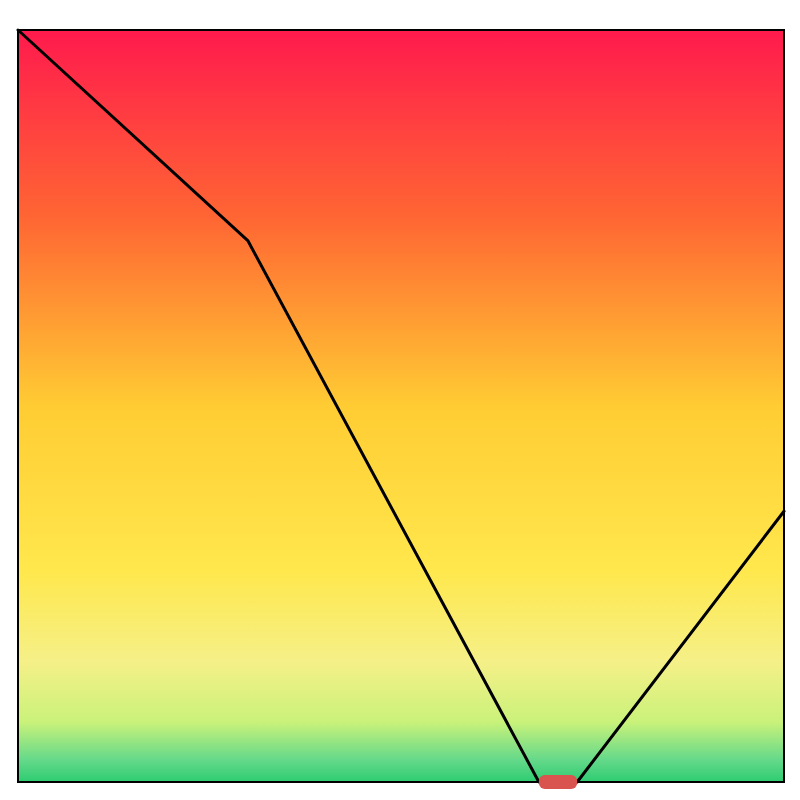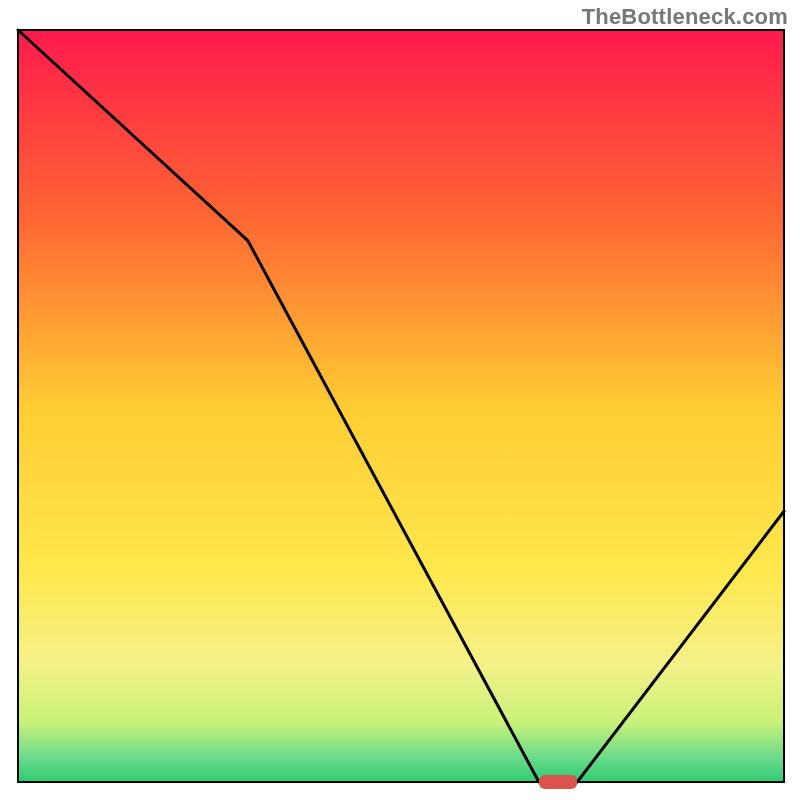--- a/index.html
+++ b/index.html
@@ -25,21 +25,20 @@
     letter-spacing: 0.2px;
   }
   svg {
     display: block;
   }
 </style>
 </head>
 <body>
 
 <div class="container">
-  <div class="watermark">TheBottleneck.com</div>
 
   <svg id="chart-svg" width="800" height="800">
     <defs>
       <linearGradient id="bg-grad" x1="0" y1="0" x2="0" y2="1">
           <stop offset="0%" stop-color="#ff1a4d"></stop>
           <stop offset="25%" stop-color="#ff6633"></stop>
           <stop offset="50%" stop-color="#ffcc33"></stop>
           <stop offset="72%" stop-color="#ffe84d"></stop>
           <stop offset="84%" stop-color="#f5f088"></stop>
           <stop offset="92%" stop-color="#caf27a"></stop>

